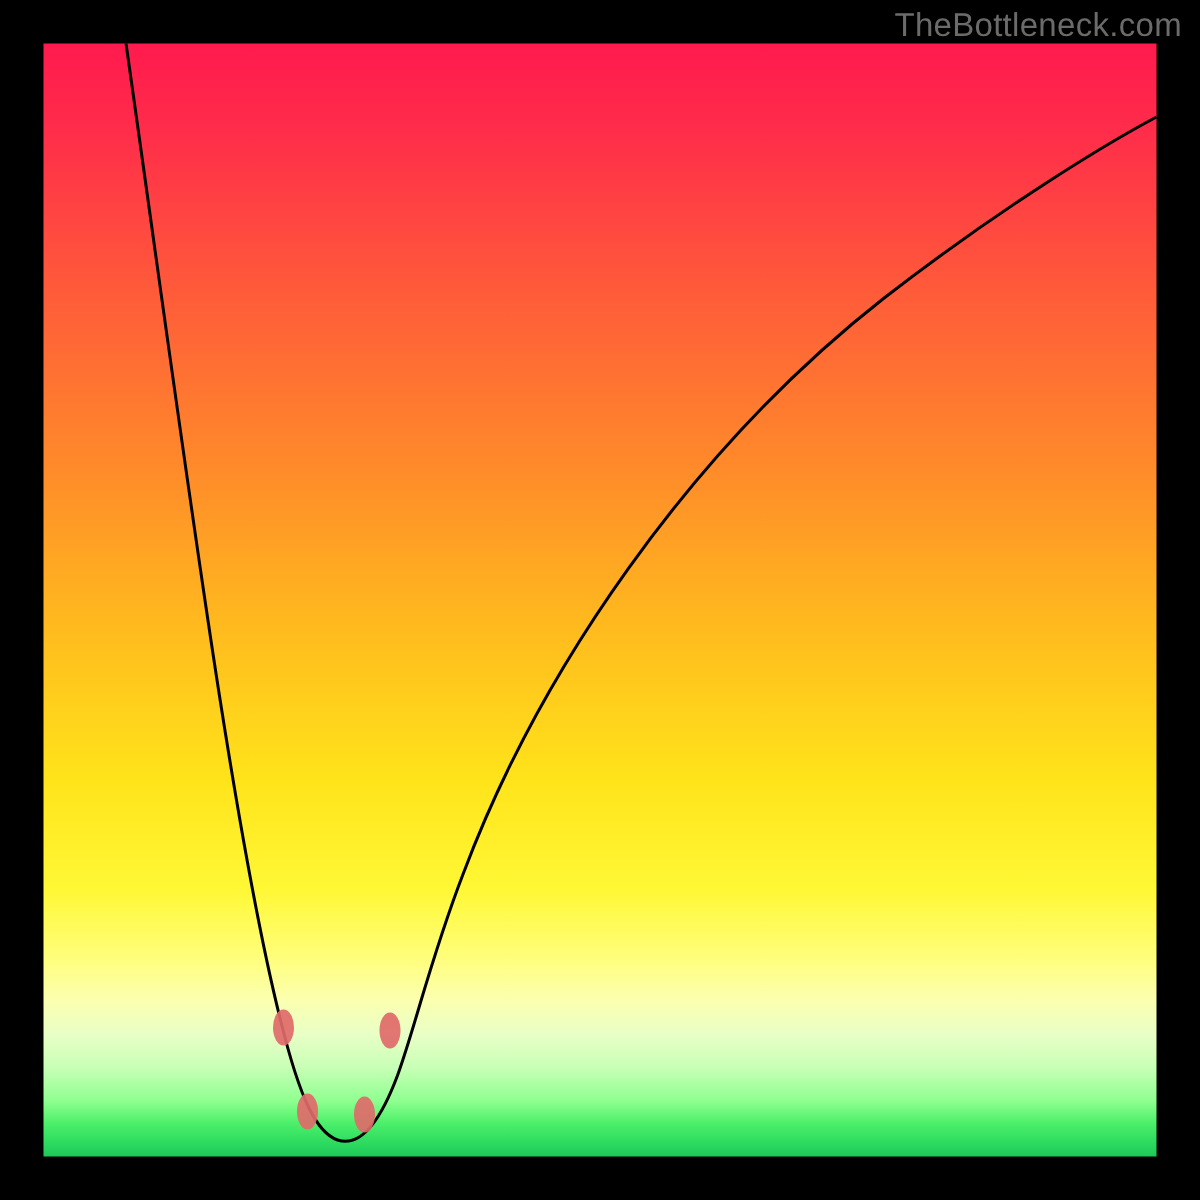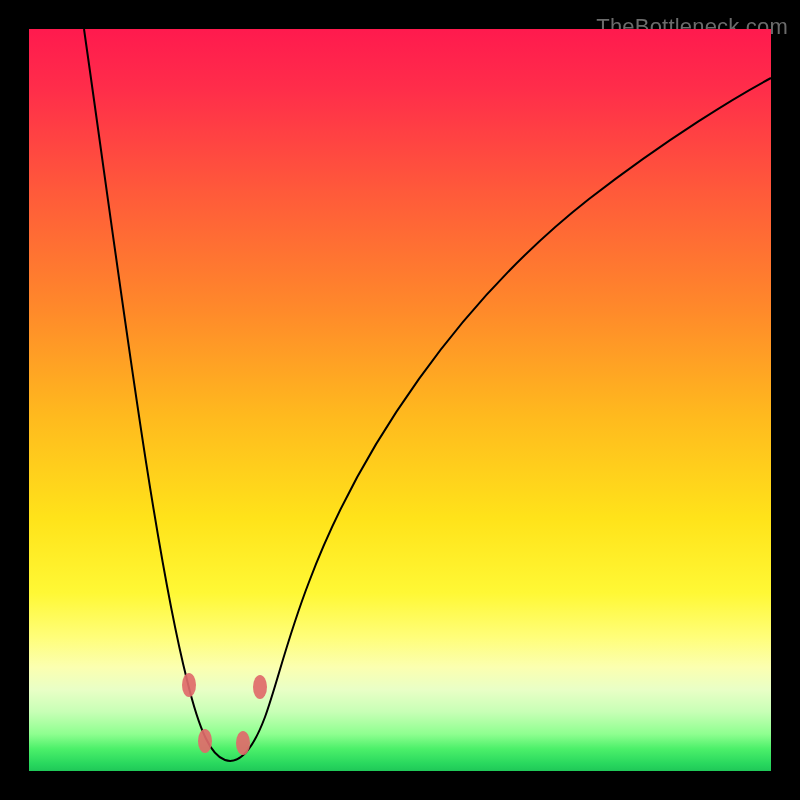--- a/index.html
+++ b/index.html
@@ -30,21 +30,21 @@
       #e9ffc6 89%,
       #c8ffb6 92%,
       #8fff90 95%,
       #4cf06a 97%,
       #29d85e 99%,
       #1fc858 100%
     );
   }
   .watermark {
     position: absolute;
-    top: 14px;
+    top: 4px;
     right: 12px;
     color: #6b6b6b;
     font-size: 22px;
     letter-spacing: 0.2px;
     user-select: none;
   }
   svg.curve {
     position: absolute;
     left: 0; top: 0;
     width: 742px;

